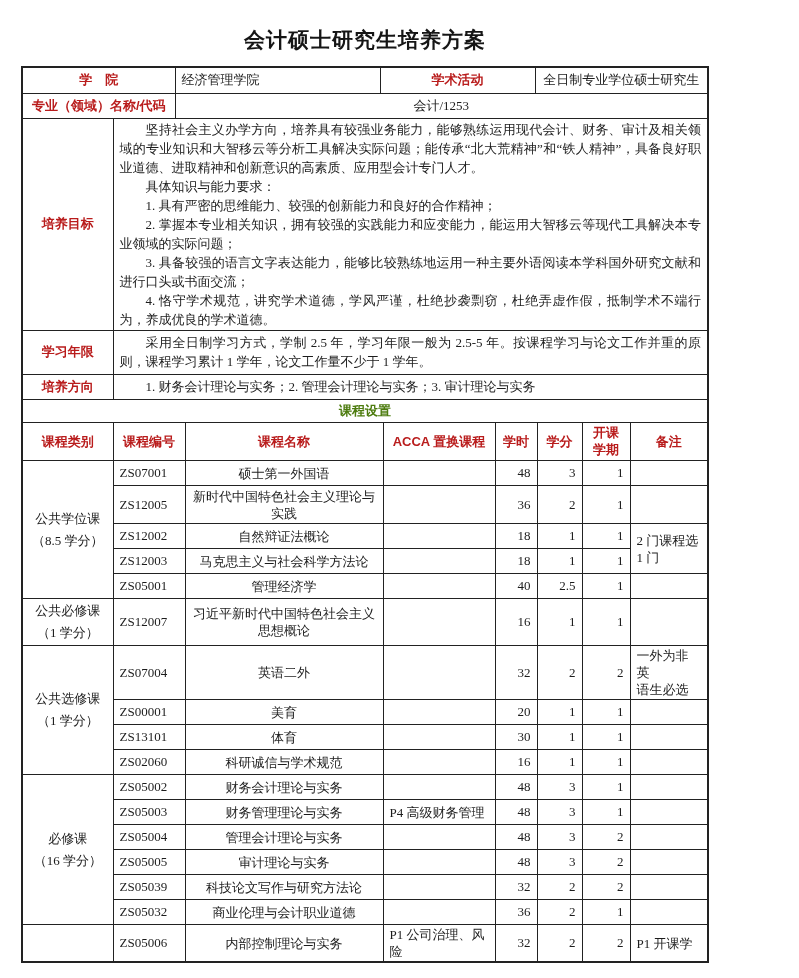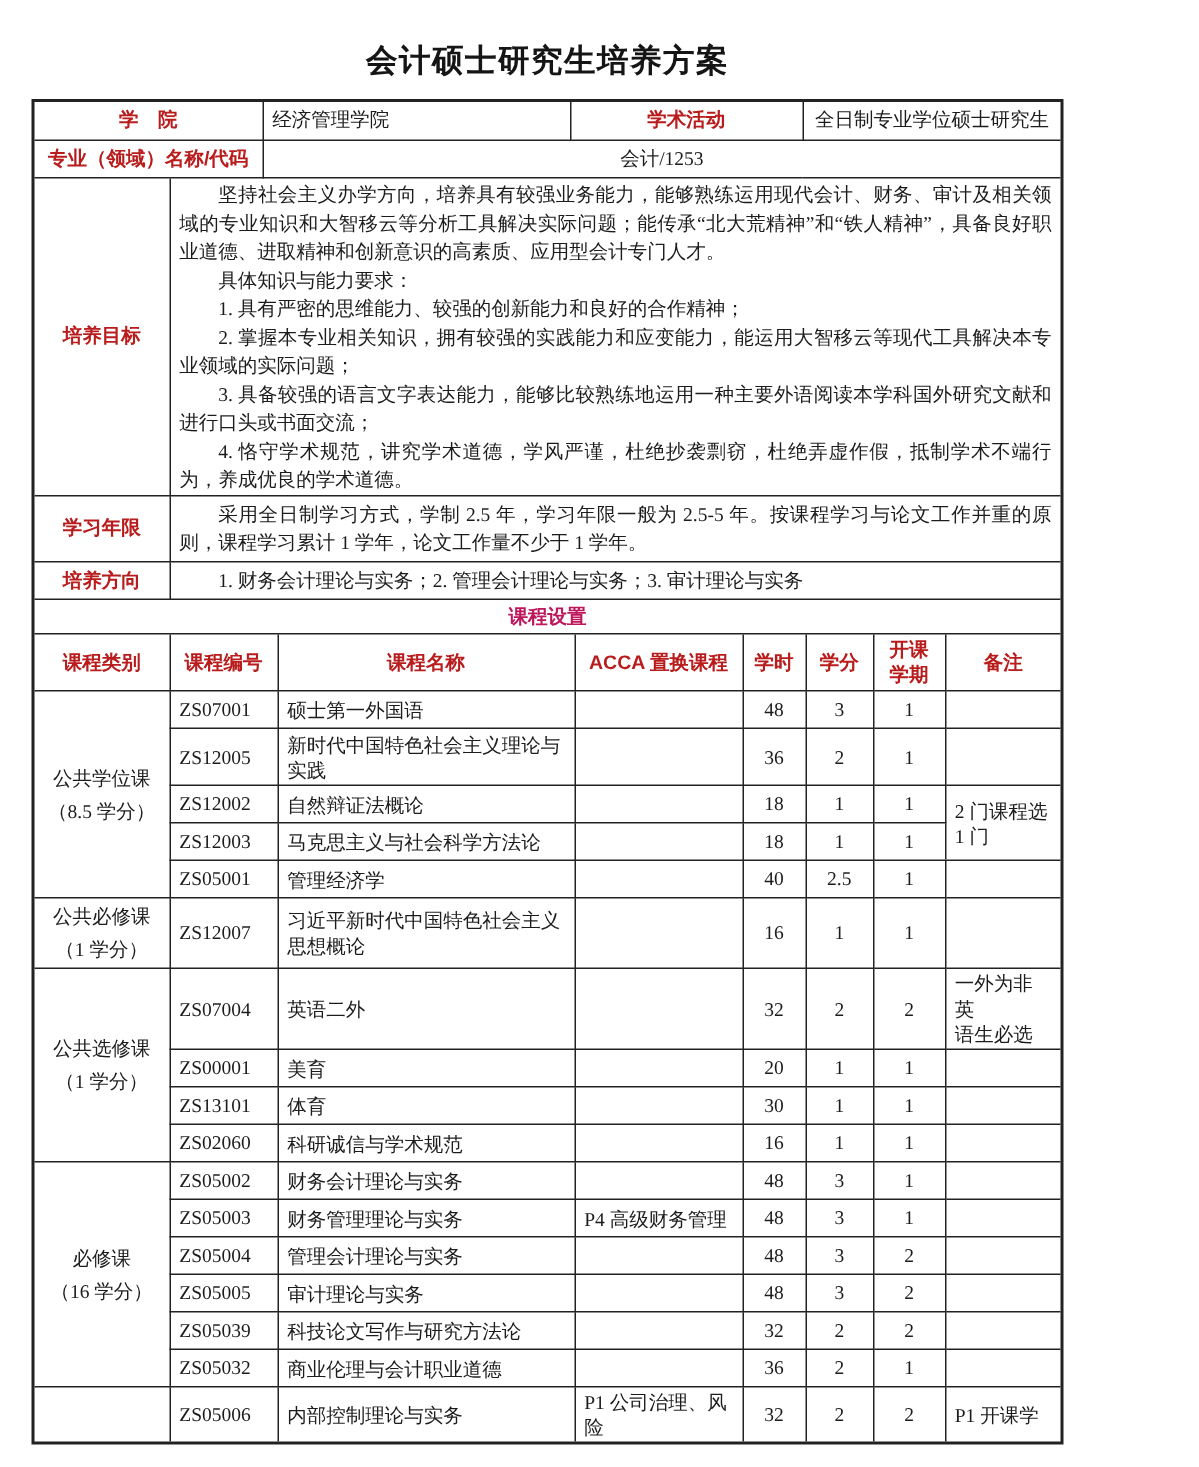--- a/index.html
+++ b/index.html
@@ -22,37 +22,37 @@
   .t th {
     font-family:"Liberation Sans", sans-serif; font-weight:bold;
     text-align:center; color:#b91c1c;
   }
   .t td { font-family:"Liberation Serif", serif; }
   .last { border-right:none !important; }
   tr.bot > th, tr.bot > td { border-bottom:none !important; }
   .banner {
     border-bottom:1px solid #222; text-align:center;
     font-family:"Liberation Sans", sans-serif; font-size:13px; font-weight:bold;
-    padding:2px 0; height:18px; line-height:18px; color:#be185d;
+    padding:2px 0; height:18px; line-height:18px; color:#4d7c0f;
   }
   .h25 { height:25px; }
   .h38 { height:38px; }
   .h44 { height:44px; }
   .hdr { height:38px; line-height:17px;margin-top:13px; }
   .obj-cell { padding:5px 9px; }
   .para { text-indent:2em; text-align:justify; line-height:19px; }
   .flow { text-indent:2em; text-align:justify; line-height:19px; padding:2px 9px; }
   .dir-cell { padding-left:9px; text-indent:2em; }
   .center { text-align:center; }
   .pre { white-space:pre-line; }
   .group-cell { text-align:center; white-space:pre-line; line-height:22px; }
   .code-cell { font-family:"Liberation Sans", sans-serif; padding-left:9px; font-size:13px; }
-  .name-cell { padding-left:9px; line-height:17px; }
+  .name-cell { padding-left:9px; line-height:17px;text-align:center; }
   .acca-cell { padding-left:7px; line-height:17px; }
-  .num-cell { text-align:center; font-family:"Liberation Sans", sans-serif; }
+  .num-cell { text-align:right; font-family:"Liberation Sans", sans-serif; }
   .remark-cell { line-height:17px; white-space:pre-line; }
   .value-cell { padding-left:9px; }
 </style>
 </head>
 <body>
 
 <div class="page">
   <h1 class="title">会计硕士研究生培养方案</h1>
 
   <div class="doc">

